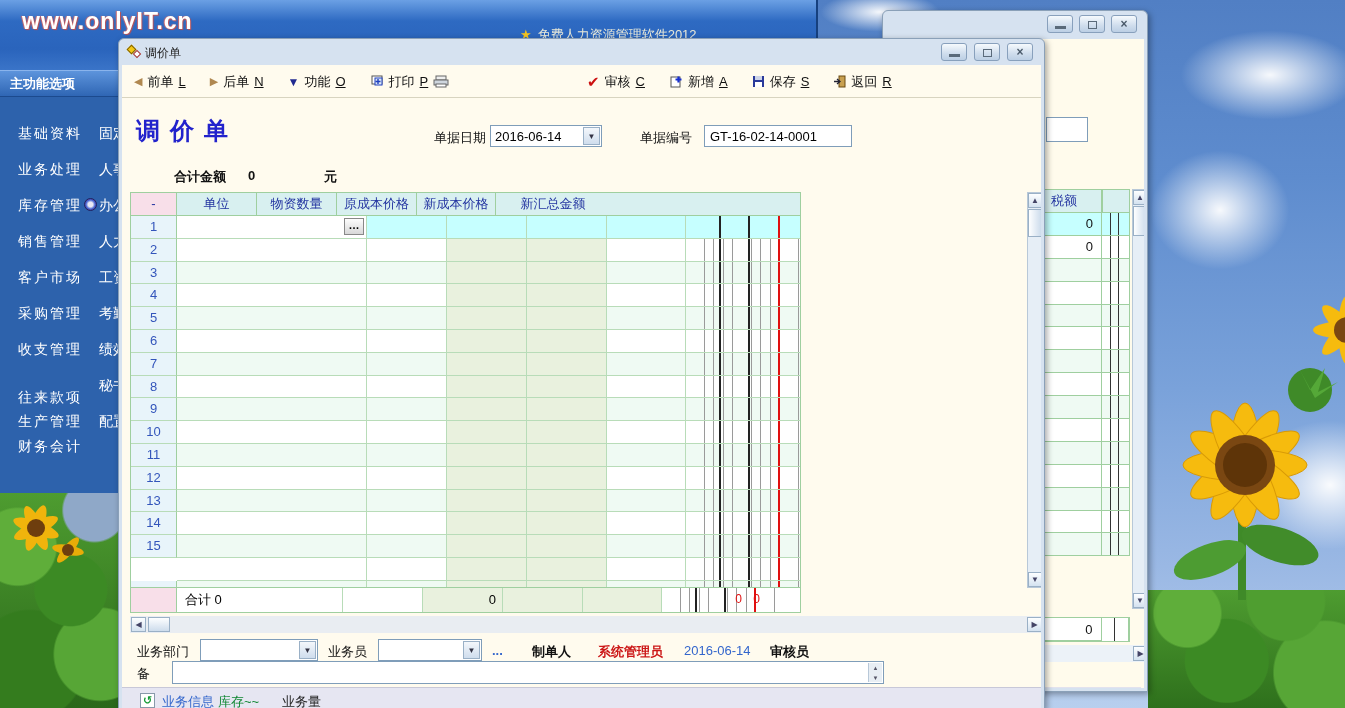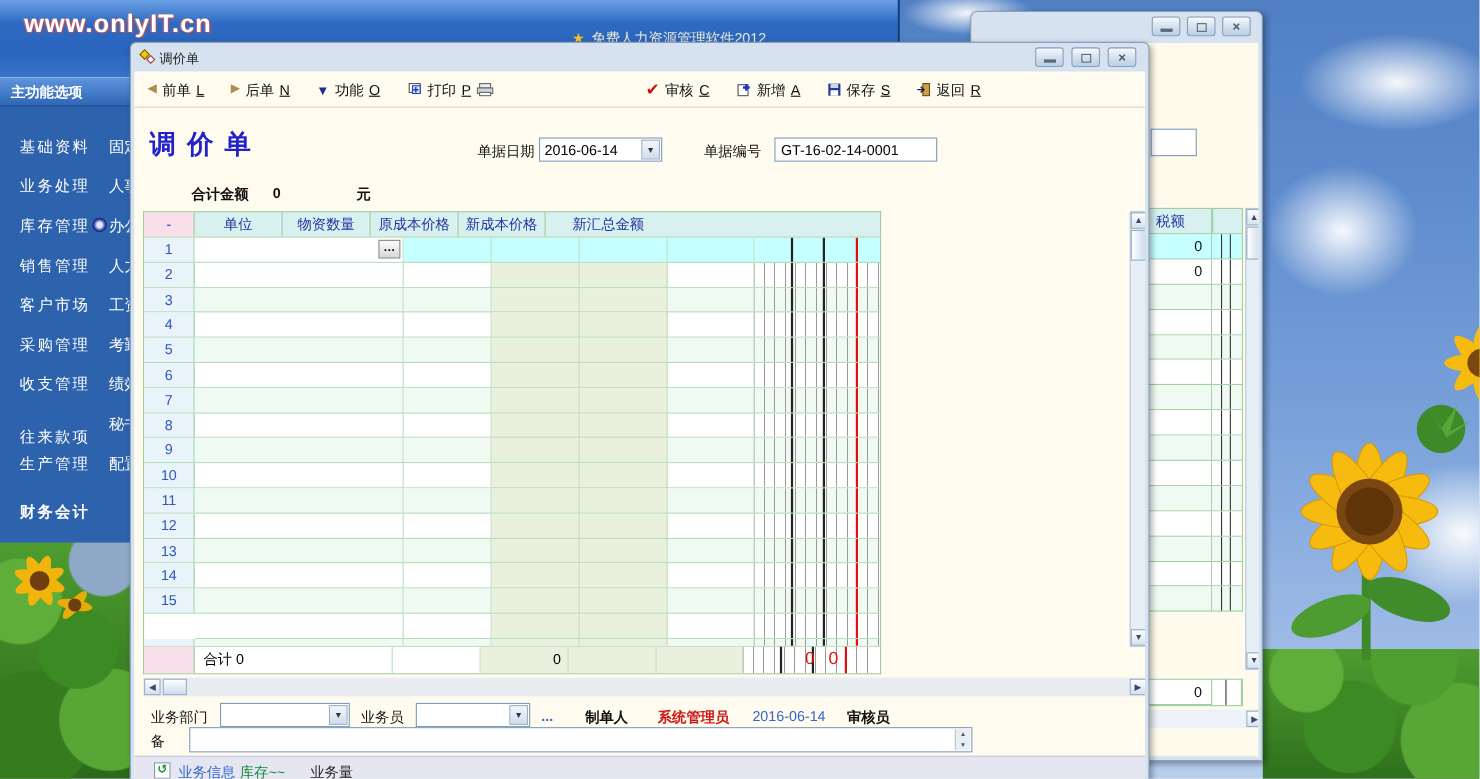--- a/index.html
+++ b/index.html
@@ -99,21 +99,21 @@
   .cyan { background:#c6ffff !important; }
   .ledger { background-image:repeating-linear-gradient(90deg, transparent 0px, transparent 8.6px, #9a9a9a 8.6px, #9a9a9a 9.4px); }
   .ledger i { position:absolute; top:0; bottom:0; width:1.5px; background:#222; }
   .ledger i.lb1 { left:33px; } .ledger i.lb2 { left:62px; }
   .ledger i.lr { left:92px; background:#e01010; width:1.5px; }
   .dots-btn { position:absolute; right:2px; top:2px; width:20px; height:17px; background:linear-gradient(180deg,#fdfdfd,#d8d8d8);
       border:1px solid #888; font-size:11px; font-weight:bold; text-align:center; line-height:13px; cursor:pointer; }
   #total-row { position:absolute; left:8px; top:523px; width:671px; height:25px; display:flex; border:1px solid #9fcf9f; border-top:none; background:#fff; }
   .tcell { border-right:1px solid #b8dcb8; font-size:13px; position:relative; line-height:23px; }
   .pink { background:#f8dfe9; }
-  #total-red { position:absolute; right:24px; top:0; color:#e01010; font-size:16px; letter-spacing:4px; }
+  #total-red { position:absolute; right:12px; top:0; color:#e01010; font-size:12px; letter-spacing:4px; }
 
   
   #dlg-vscroll { position:absolute; left:905px; top:127px; width:16px; height:396px; background:#e6eef6; border:1px solid #b8c8d8; }
   #dlg-hstrip { position:absolute; left:8px; top:551px; width:913px; height:17px; background:#e9edf2; }
   .hbtn { position:absolute; top:1px; width:15px; height:15px; background:linear-gradient(180deg,#fdfeff,#d4e2f0); border:1px solid #9ab0c6;
       font-size:8px; color:#446; text-align:center; line-height:13px; cursor:pointer; }
   #dlg-hthumb { position:absolute; left:18px; top:1px; width:22px; height:15px; background:linear-gradient(180deg,#fdfeff,#cddcec); border:1px solid #9ab0c6; cursor:grab; }
 
   
   .red { color:#cc1818; }
@@ -202,21 +202,21 @@
   <div id="sidebar">
       <div class="side-item" style="top: 28px;">基础资料</div>
       <div class="side-item" style="top: 64px;">业务处理</div>
       <div class="side-item" style="top: 100px;">库存管理</div>
       <div class="side-item" style="top: 136px;">销售管理</div>
       <div class="side-item" style="top: 172px;">客户市场</div>
       <div class="side-item" style="top: 208px;">采购管理</div>
       <div class="side-item" style="top: 244px;">收支管理</div>
       <div class="side-item" style="top: 292px;">往来款项</div>
       <div class="side-item" style="top: 316px;">生产管理</div>
-      <div class="side-item" style="top: 360px; font-weight: bold;">财务会计</div>
+      <div class="side-item" style="top: 341px;">财务会计</div>
       <div class="side-item2" style="top: 28px;">固定</div>
       <div class="side-item2" style="top: 64px;">人事</div>
       <div class="mini-ico" style="top: 101px;"></div>
       <div class="side-item2" style="top: 100px;">办公</div>
       <div class="side-item2" style="top: 136px;">人力</div>
       <div class="side-item2" style="top: 172px;">工资</div>
       <div class="side-item2" style="top: 208px;">考勤</div>
       <div class="side-item2" style="top: 244px;">绩效</div>
       <div class="side-item2" style="top: 280px;">秘书</div>
       <div class="side-item2" style="top: 316px;">配置</div>
@@ -697,21 +697,21 @@
             <div class="gcell mint ledger" style="width: 114px; border-right: none;">
               <i class="lb1"></i>
               <i class="lb2"></i>
               <i class="lr"></i>
             </div>
           </div>
         </div>
     </div>
     <div id="total-row">
       <div class="tcell pink" style="width:46px;border-right:1px solid #9fcf9f;"></div>
-      <div class="tcell" style="width:180px;padding-left:8px;">合计 0</div>
+      <div class="tcell" style="width:166px;padding-left:8px;">合计 0</div>
       <div class="tcell" style="width:80px;"></div>
       <div class="tcell greenc" style="width:80px;text-align:right;padding-right:6px;">0</div>
       <div class="tcell greenc" style="width:80px;"></div>
       <div class="tcell greenc" style="width:79px;"></div>
       <div class="tcell ledger" style="width:114px;border-right:none;">
           <i class="lb1"></i>
           <i class="lb2"></i>
           <i class="lr"></i>
         <span id="total-red">0 0</span>
         </div>

